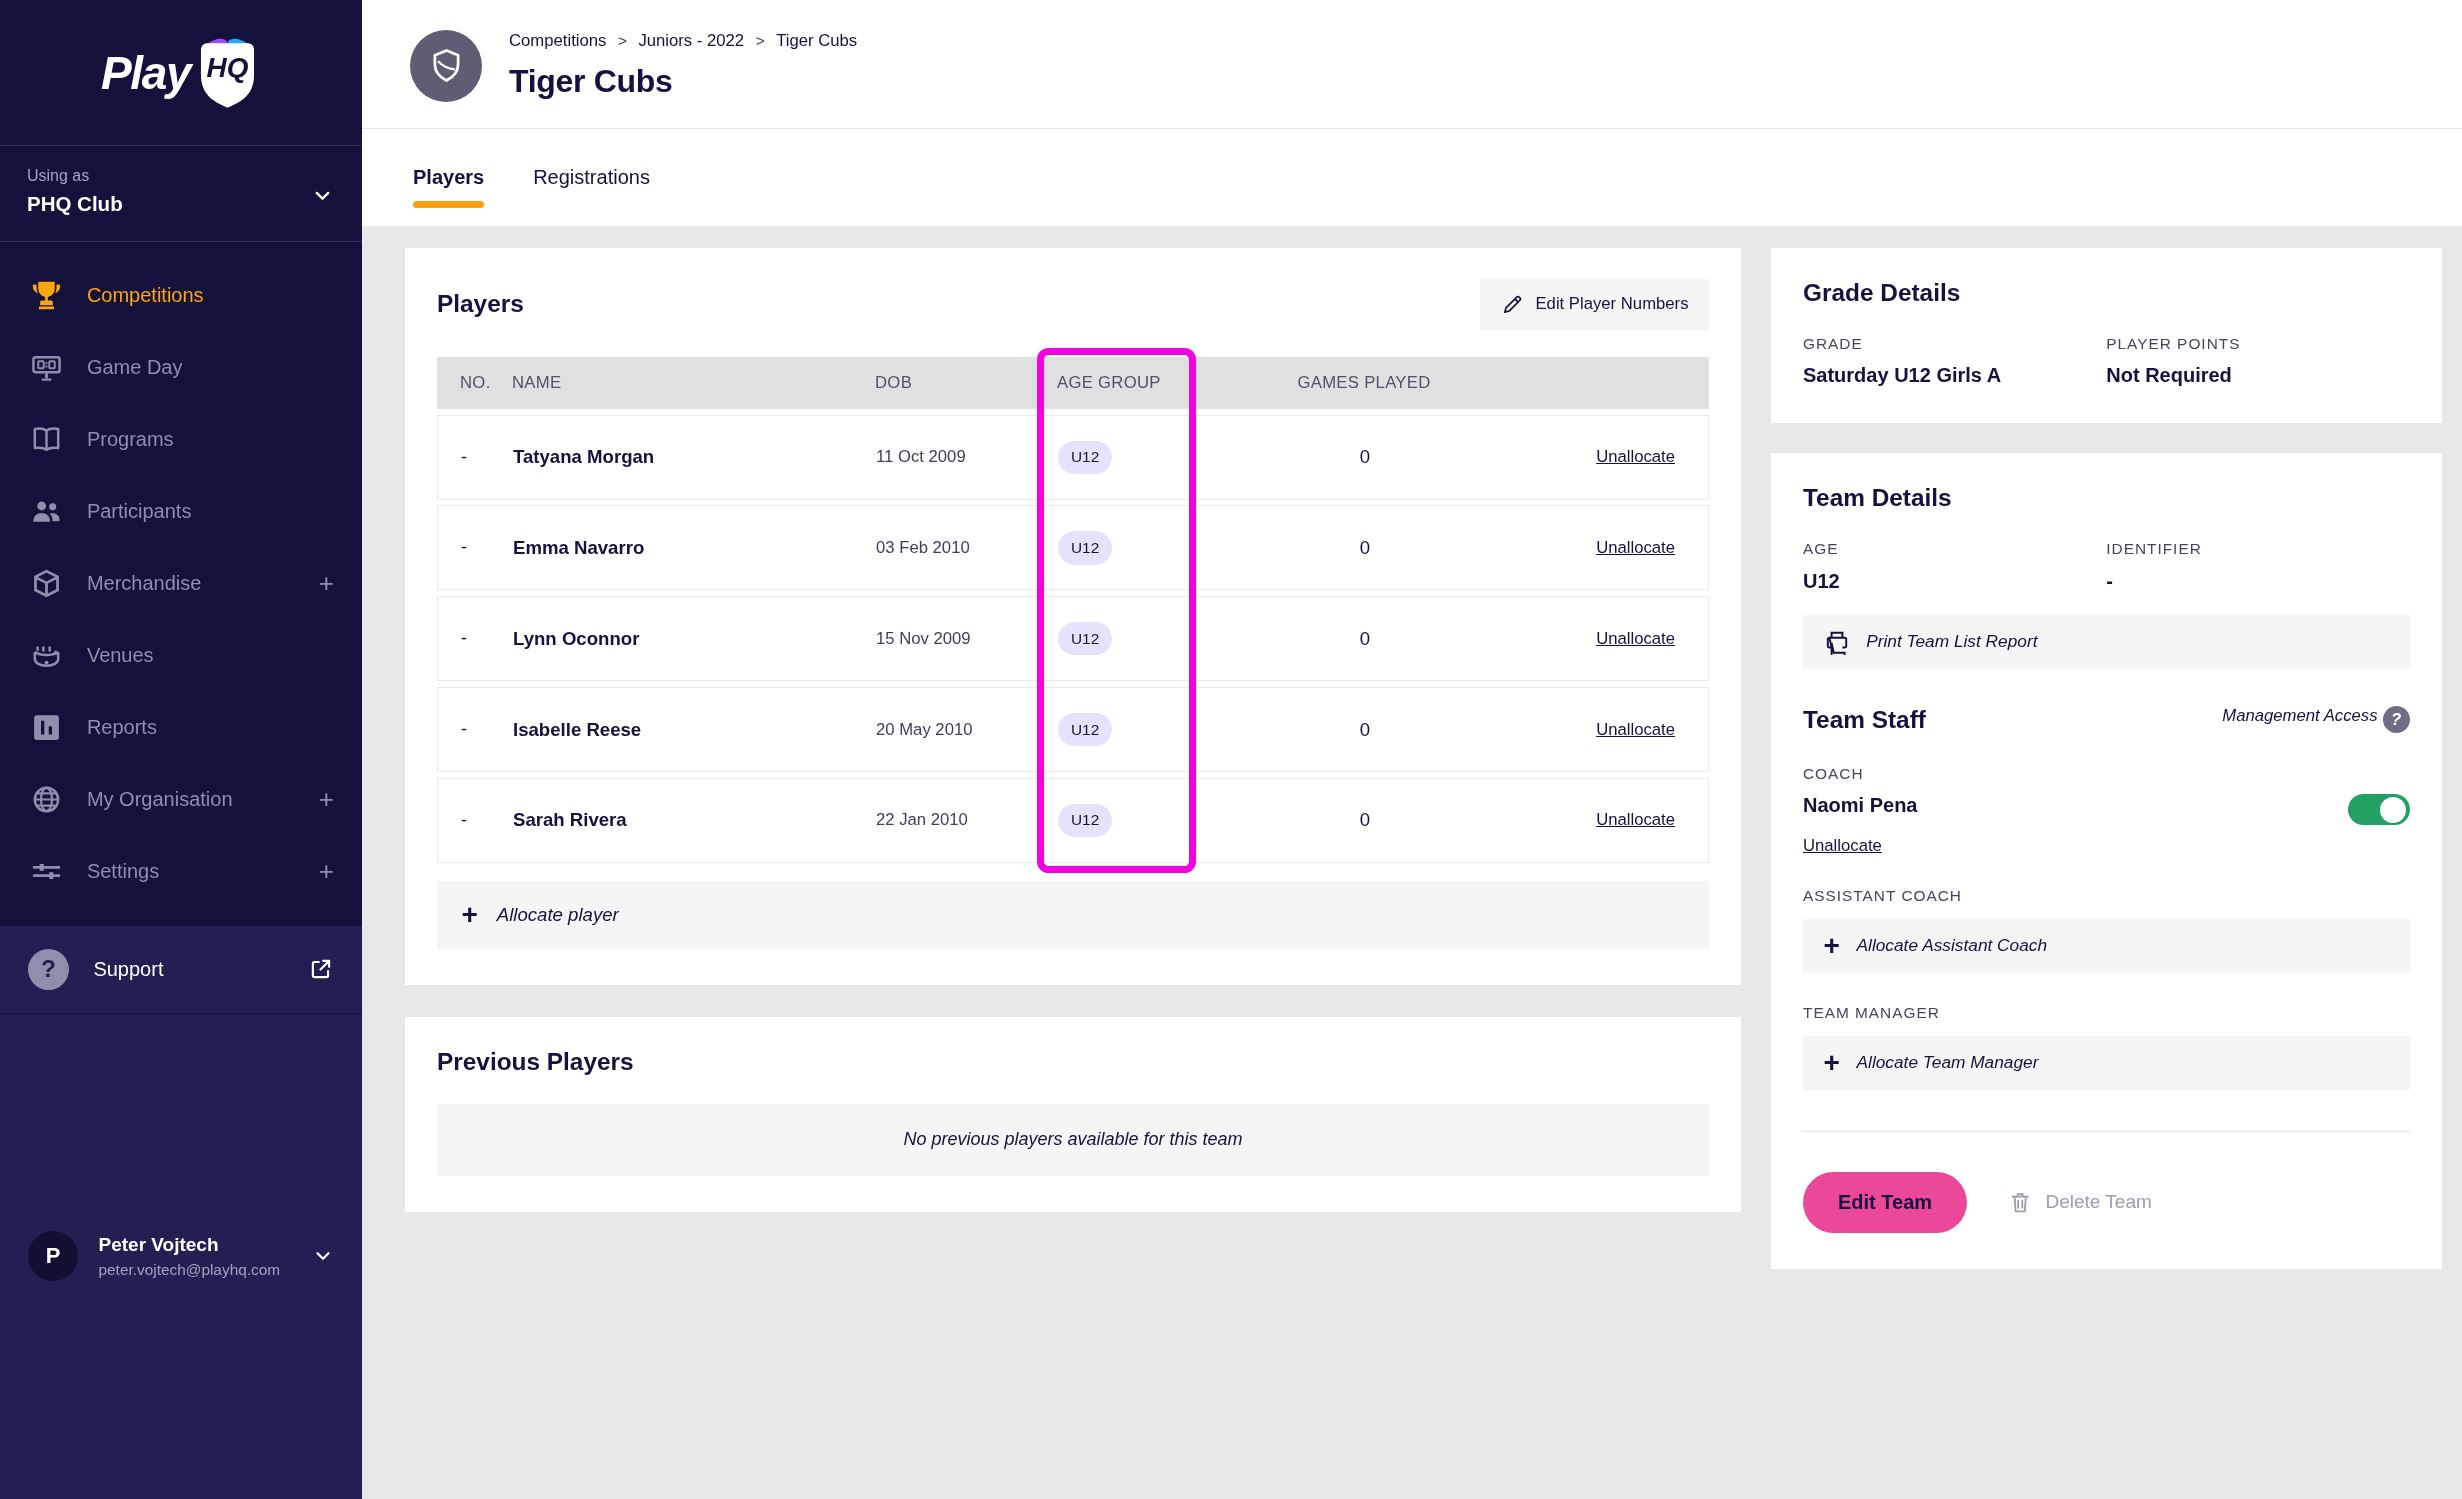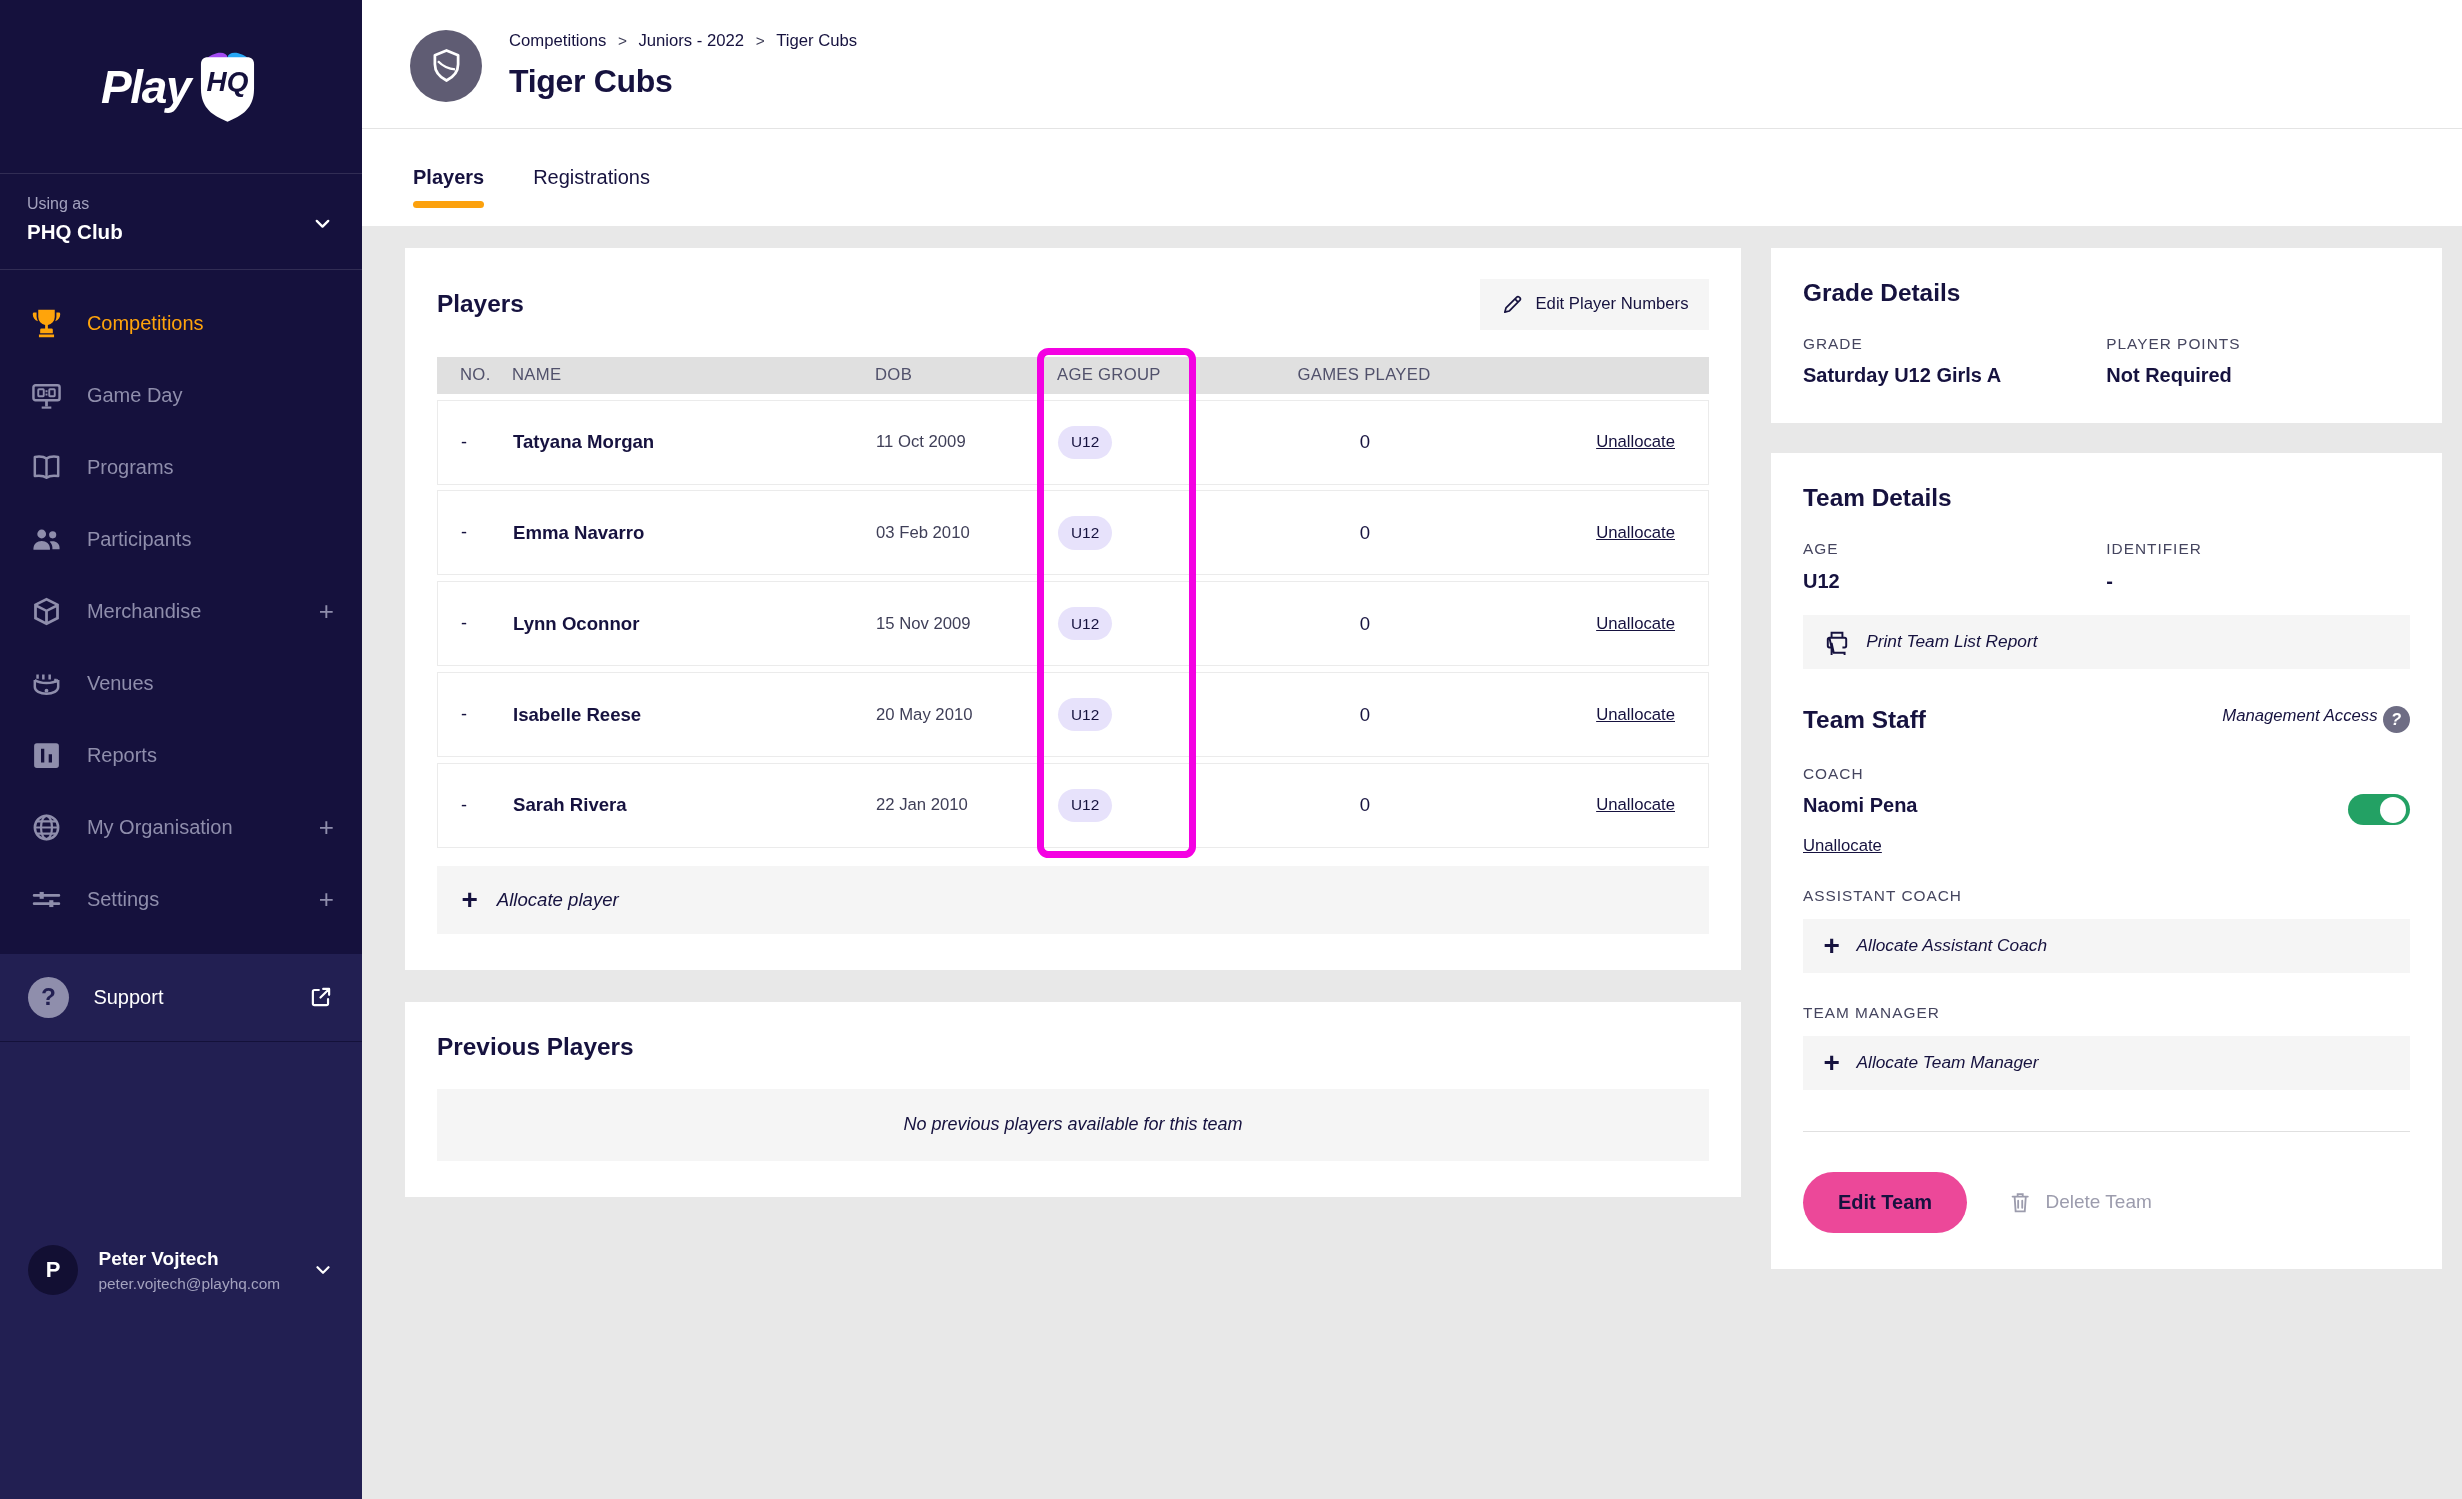--- a/index.html
+++ b/index.html
@@ -8,21 +8,21 @@
     font-family: "Liberation Sans", sans-serif;
     background: #E8E8E8;
     color: #16123F;
     display: flex;
     overflow: hidden;
   }
   svg { display: block; }
 
   
   .sidebar { width: 362px; min-width: 362px; background: #15113D; display: flex; flex-direction: column; }
-  .logo-area { height: 174px; display: flex; align-items: center; justify-content: center; border-bottom: 1.3px solid rgba(255,255,255,.12); }
+  .logo-area { height: 146px; display: flex; align-items: center; justify-content: center; border-bottom: 1.3px solid rgba(255,255,255,.12); }
   .logo { display: flex; align-items: center; }
   .logo-text { color: #fff; font-size: 46px; font-weight: bold; font-style: italic; letter-spacing: -1.3px; margin-right: 3.8px; }
   .using-as { position: relative; padding: 20.5px 27px 24.4px; border-bottom: 1.3px solid rgba(255,255,255,.12); }
   .using-label { font-size: 16px; color: #A3A2BE; }
   .using-value { font-size: 20.5px; color: #fff; font-weight: bold; margin-top: 7.7px; }
   .using-chevron { position: absolute; right: 28px; top: 50%; transform: translateY(-38%); color: #fff; }
 
   .nav { flex: 1; padding: 18px 0; }
   .nav-item { height: 72px; display: flex; align-items: center; padding: 0 28px 0 29.5px; font-size: 20px; color: #8F8EAC; cursor: pointer; }
   .nav-item .nav-ico { width: 33px; height: 33px; margin-right: 24.4px; color: #8F8EAC; flex: none; }
@@ -61,21 +61,21 @@
   .right-col { flex: 1; display: flex; flex-direction: column; gap: 30px; }
   .card { background: #fff; padding: 31px 32px 36px; }
 
   
   .card-head-row { display: flex; align-items: center; justify-content: space-between; margin-bottom: 27px; }
   .card-title { font-size: 24.4px; font-weight: bold; }
   .btn-light { background: #F5F5F5; border: none; font-family: inherit; font-size: 16.7px; color: #16123F; padding: 14px 20.5px; display: flex; align-items: center; gap: 11.5px; cursor: pointer; }
 
   .table-wrap { position: relative; }
   .thead, .trow { display: grid; grid-template-columns: 52px 363px 182px 230px 154px 1fr; align-items: center; padding-left: 23px; }
-  .thead { background: #E0E0E0; height: 37px; font-size: 16.7px; color: #51516B; letter-spacing: 0.3px; }
+  .thead { background: #E0E0E0; height: 52px; font-size: 16.7px; color: #51516B; letter-spacing: 0.3px; }
   .trow { height: 85px; margin-top: 5.8px; border: 1.3px solid #EBEBEB; background: #fff; }
   .c-name-val { font-size: 18.6px; font-weight: bold; }
   .c-no-val { font-size: 18px; }
   .c-dob-val { font-size: 16.7px; color: #3F3F58; }
   .c-games { text-align: center; }
   .c-games-val { font-size: 18.6px; }
   .c-action { text-align: right; padding-right: 33px; }
   .link { font-size: 16.7px; color: #16123F; text-decoration: underline; cursor: pointer; }
   .pill { display: inline-block; background: #E7E2FB; color: #16123F; font-size: 15.4px; padding: 7.7px 13px; border-radius: 18px; }
   .hl-box { position: absolute; left: 600px; width: 159px; top: -9px; bottom: -10.3px; border: 7px solid #F401E2; border-radius: 11.5px; pointer-events: none; }

